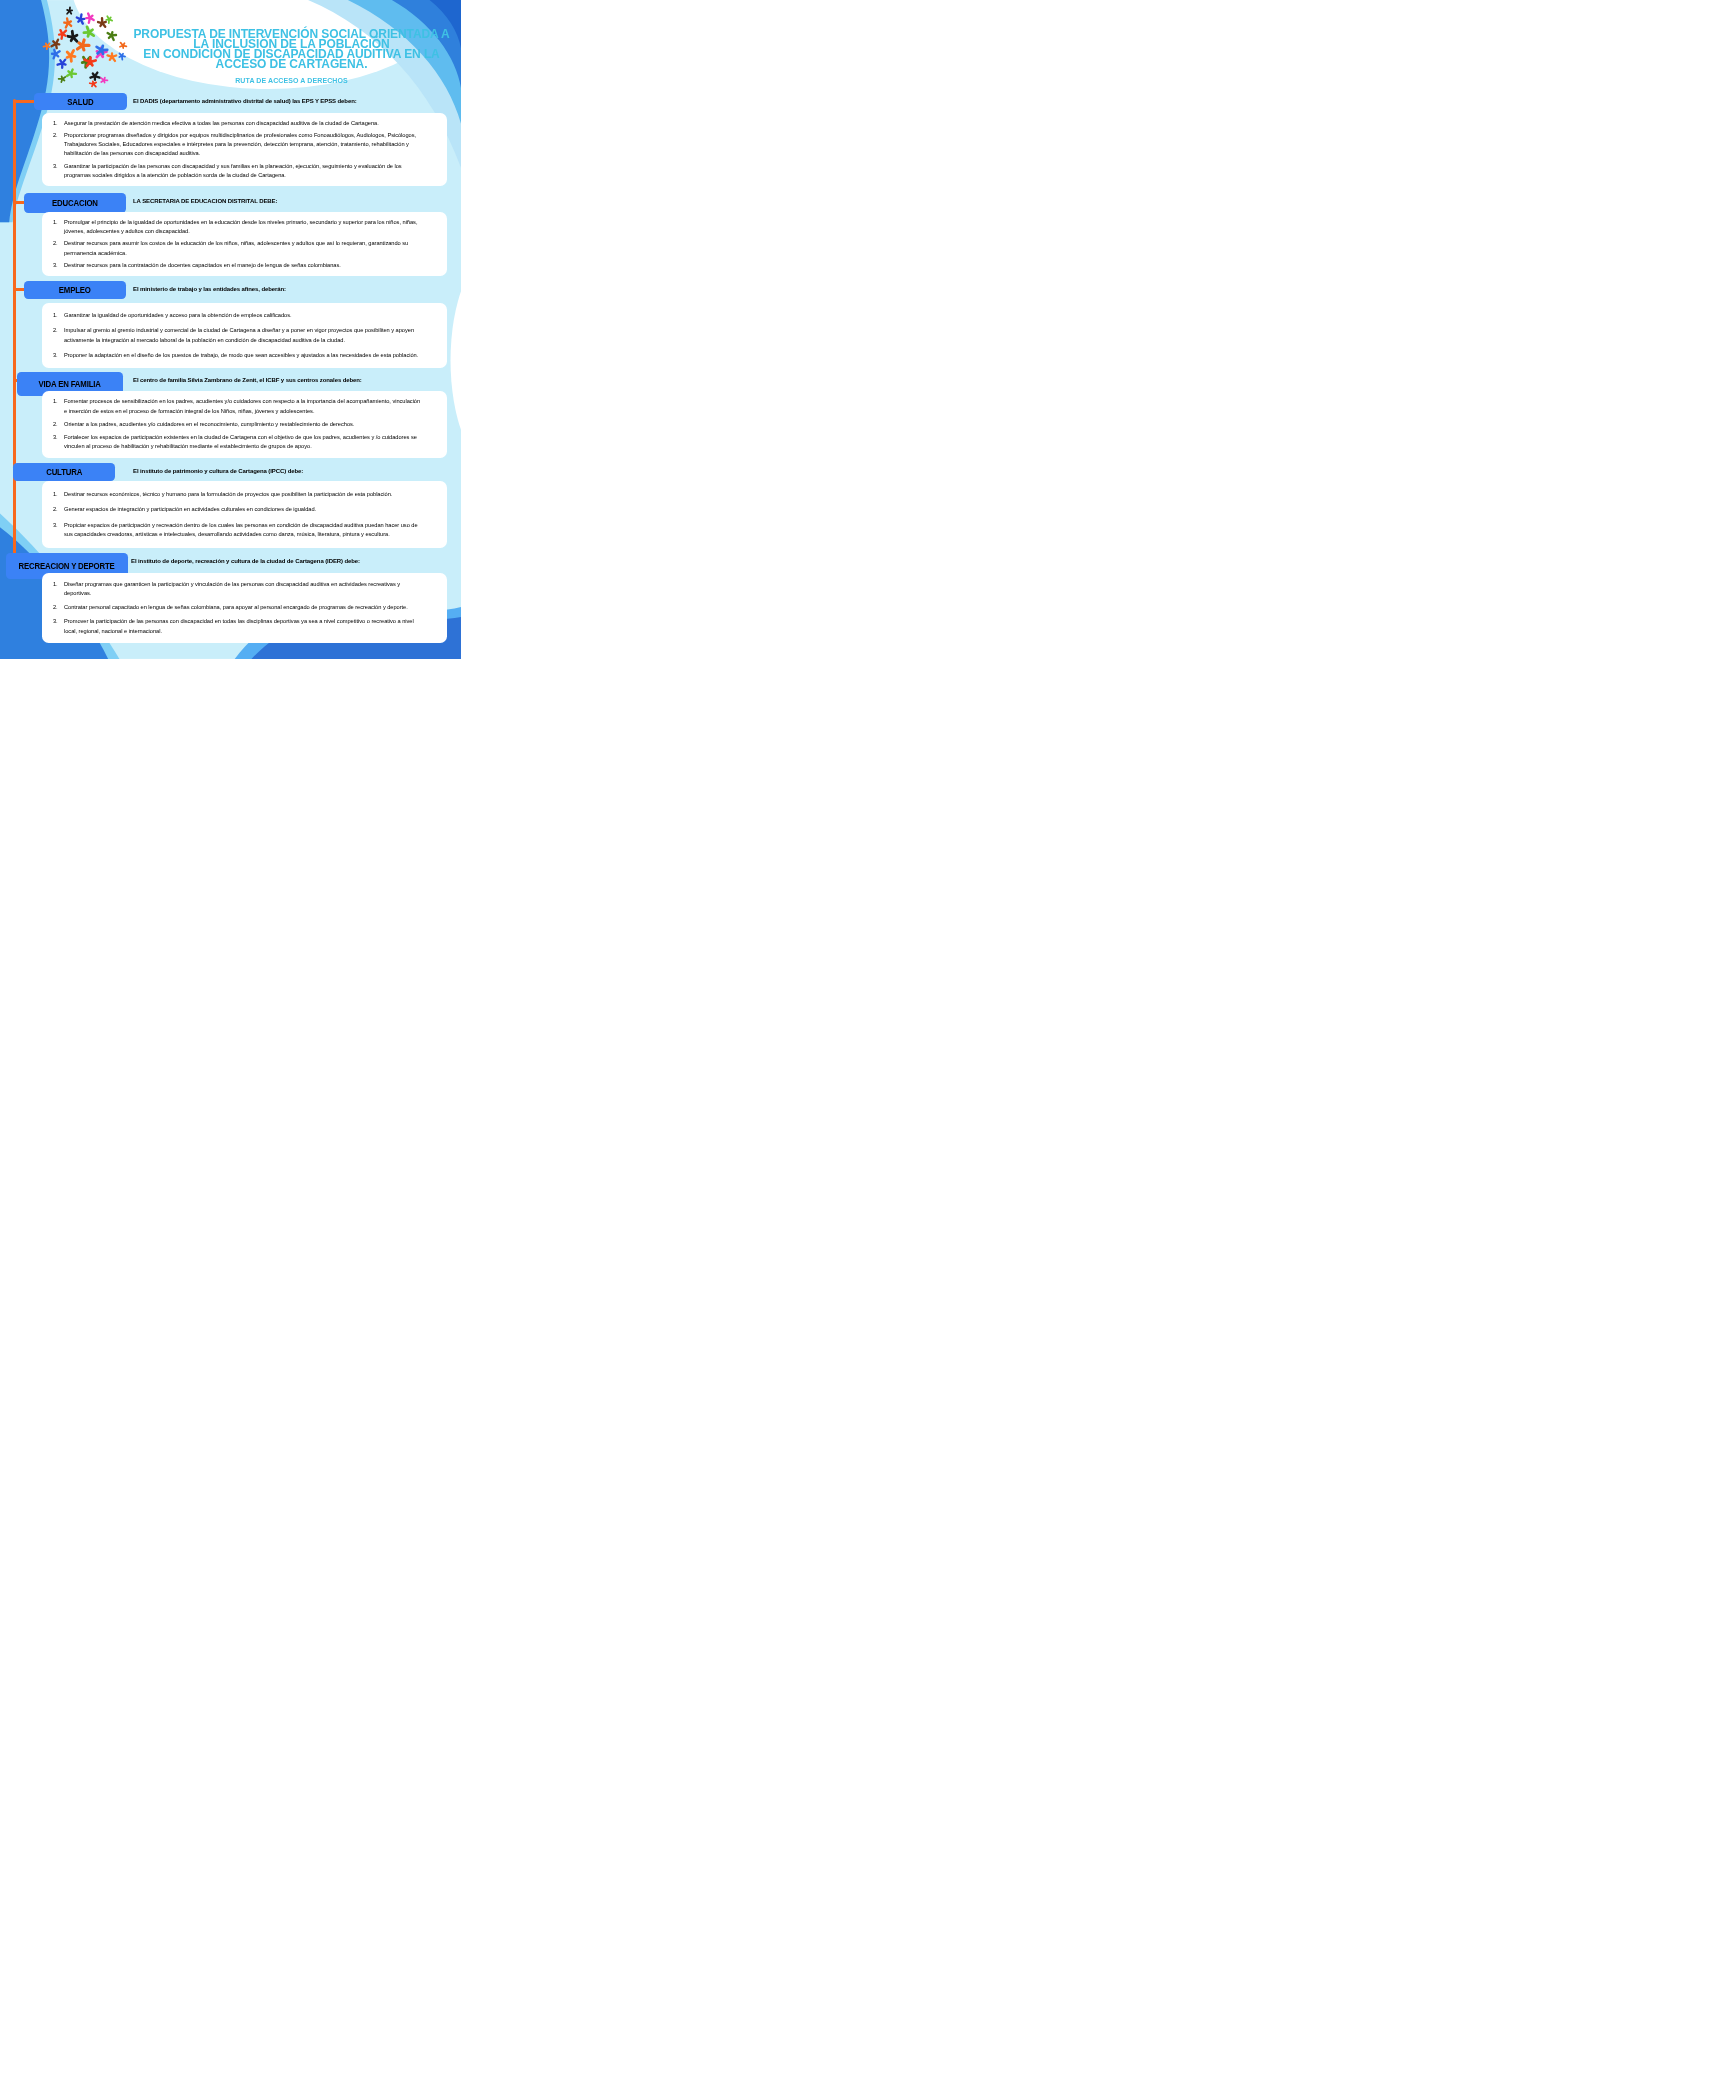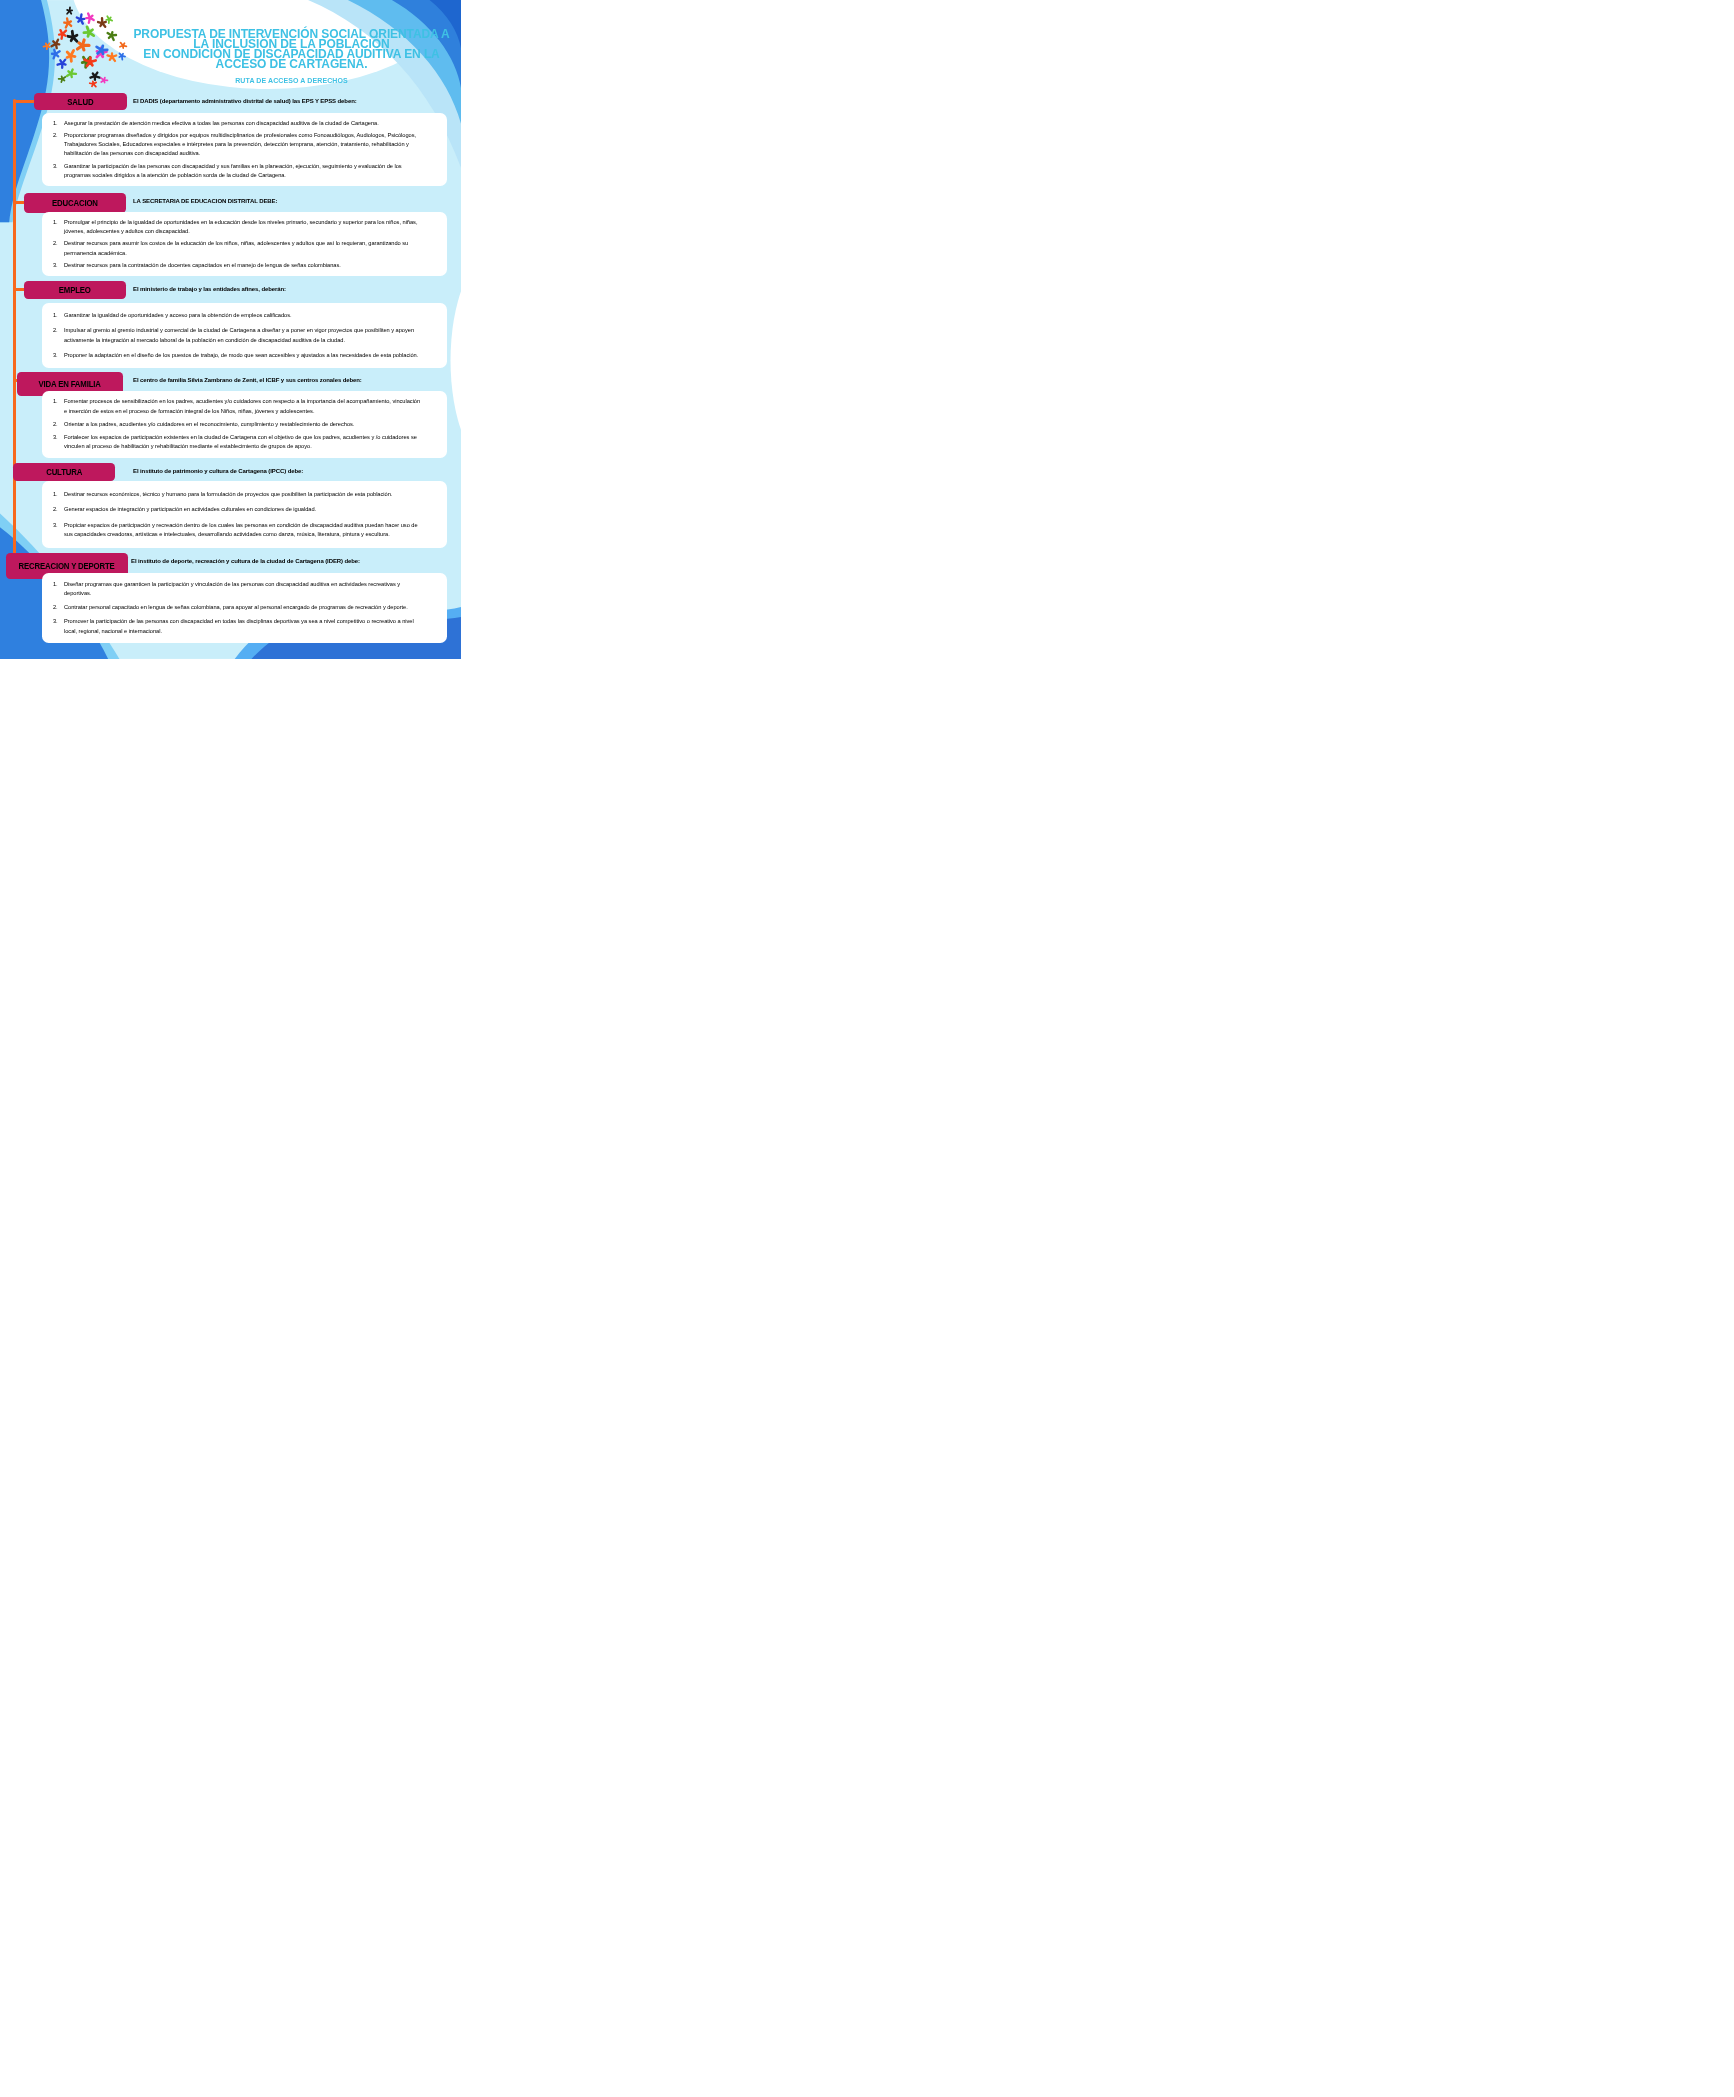--- a/index.html
+++ b/index.html
@@ -14,21 +14,21 @@
   .conn-v{position:absolute;left:12.6px;top:99px;width:3.4px;height:462px;background:#F8681C;z-index:1;border-radius:1.7px;}
   .conn-h{position:absolute;height:3.4px;background:#F8681C;z-index:1;}
   
   .logo{position:absolute;left:39px;top:2.5px;width:91px;height:89px;z-index:2;}
   
   .titlewrap{position:absolute;left:126px;top:29px;width:331px;z-index:2;text-align:center;}
   .title-line{font-weight:bold;font-size:12px;line-height:10px;color:#3EC1E4;letter-spacing:-0.1px;}
   .subtitle{margin-top:7.6px;font-weight:bold;font-size:7px;color:#3EC1E4;letter-spacing:0.1px;}
   
   .hdr{
-    position:absolute;background:#be185d;border-radius:4.2px;z-index:2;
+    position:absolute;background:#3b82f6;border-radius:4.2px;z-index:2;
     display:flex;align-items:center;justify-content:center;
   }
   .hlabel{font-weight:bold;font-size:9.2px;white-space:nowrap;transform:scaleX(0.85);letter-spacing:-0.2px;}
   .intro{
     position:absolute;z-index:2;font-weight:bold;font-size:6px;
     white-space:nowrap;letter-spacing:-0.1px;height:7.6px;line-height:7.6px;
   }
   .box{
     position:absolute;left:42px;width:405px;background:#ffffff;border-radius:6.7px;z-index:2;
     display:flex;flex-direction:column;justify-content:space-evenly;

